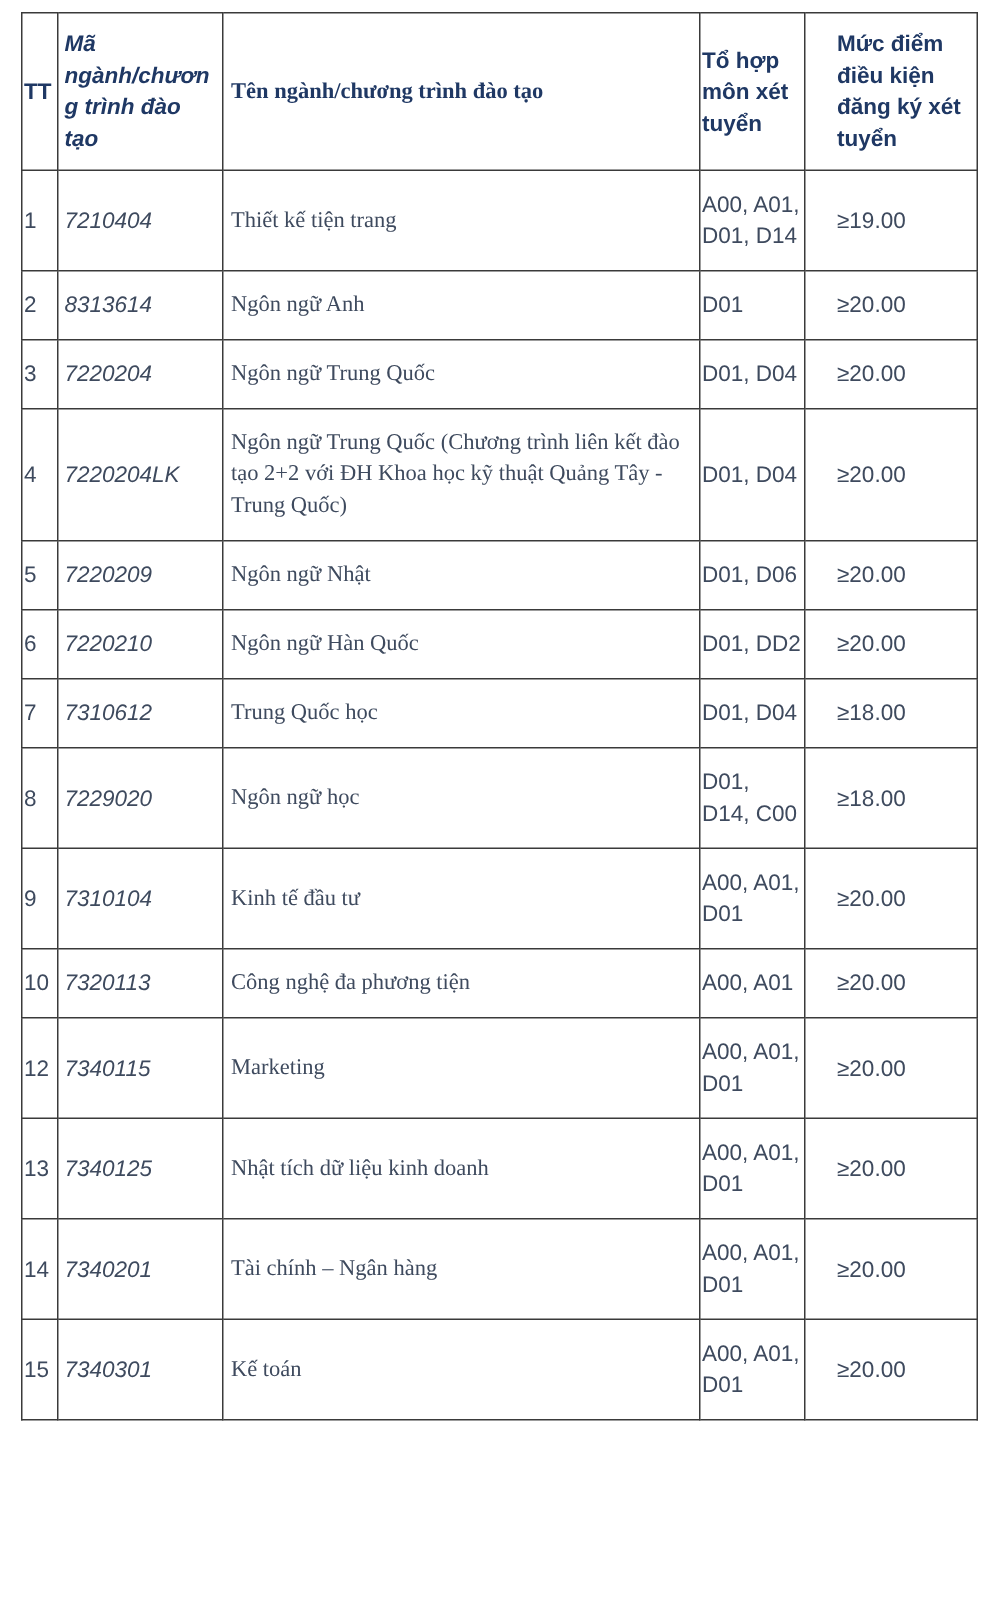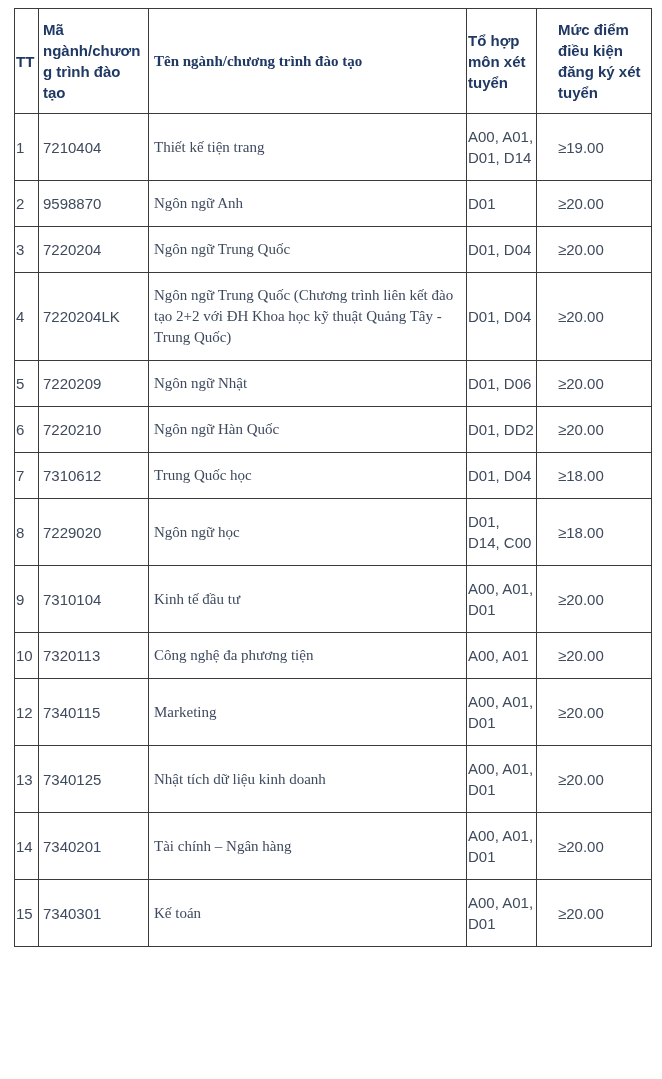--- a/index.html
+++ b/index.html
@@ -37,21 +37,21 @@
   }
   th{
     font-weight:700;
     color:var(--header-text);
     padding:10px 3px;
   }
   td{
     color:var(--body-text);
   }
   td.k0,th.h0{padding-left:1px;padding-right:1px;}
-  td.k1,th.h1{padding-left:4px;}
+  td.k1,th.h1{padding-left:4px;font-style:italic;}
   td.k2,th.h2{padding-left:5px;padding-right:6px;font-family:Liberation Serif, serif;}
   td.k3,th.h3{padding-left:1px;padding-right:2px;}
   td.k4,th.h4{padding-left:21px;}
 </style>
 </head>
 <body>
 
 <div class="wrap">
   <table>
     <colgroup>
@@ -73,21 +73,21 @@
     <tbody>
         <tr>
           <td class="k0">1</td>
           <td class="k1">7210404</td>
           <td class="k2">Thiết kế tiện trang</td>
           <td class="k3">A00, A01, D01, D14</td>
           <td class="k4">≥19.00</td>
         </tr>
         <tr>
           <td class="k0">2</td>
-          <td class="k1">9598870</td>
+          <td class="k1">8313614</td>
           <td class="k2">Ngôn ngữ Anh</td>
           <td class="k3">D01</td>
           <td class="k4">≥20.00</td>
         </tr>
         <tr>
           <td class="k0">3</td>
           <td class="k1">7220204</td>
           <td class="k2">Ngôn ngữ Trung Quốc</td>
           <td class="k3">D01, D04</td>
           <td class="k4">≥20.00</td>

